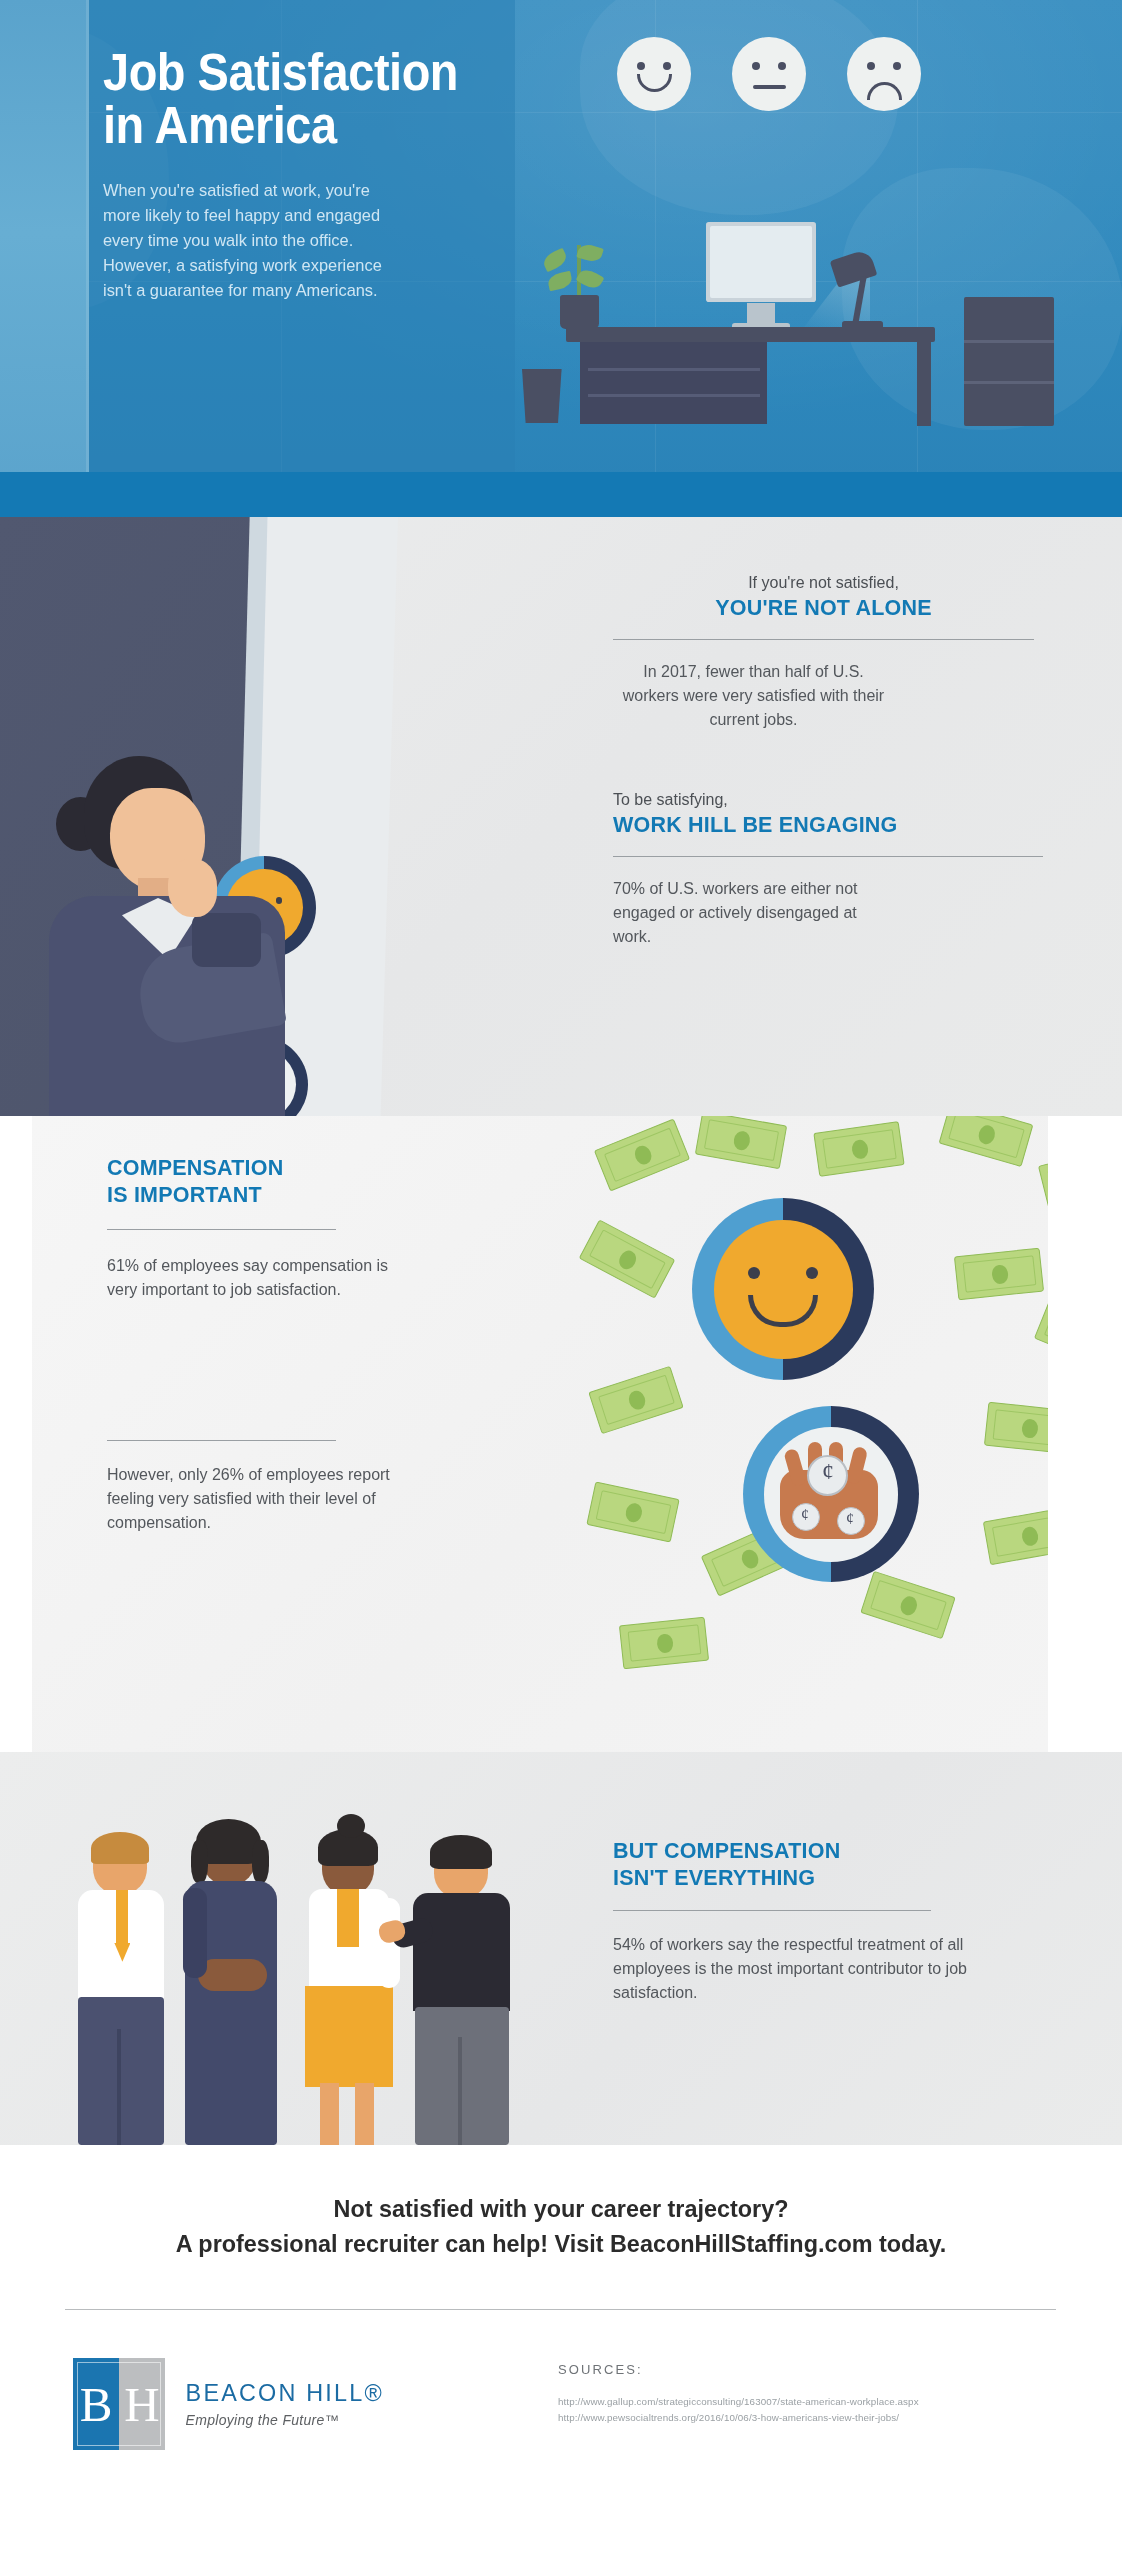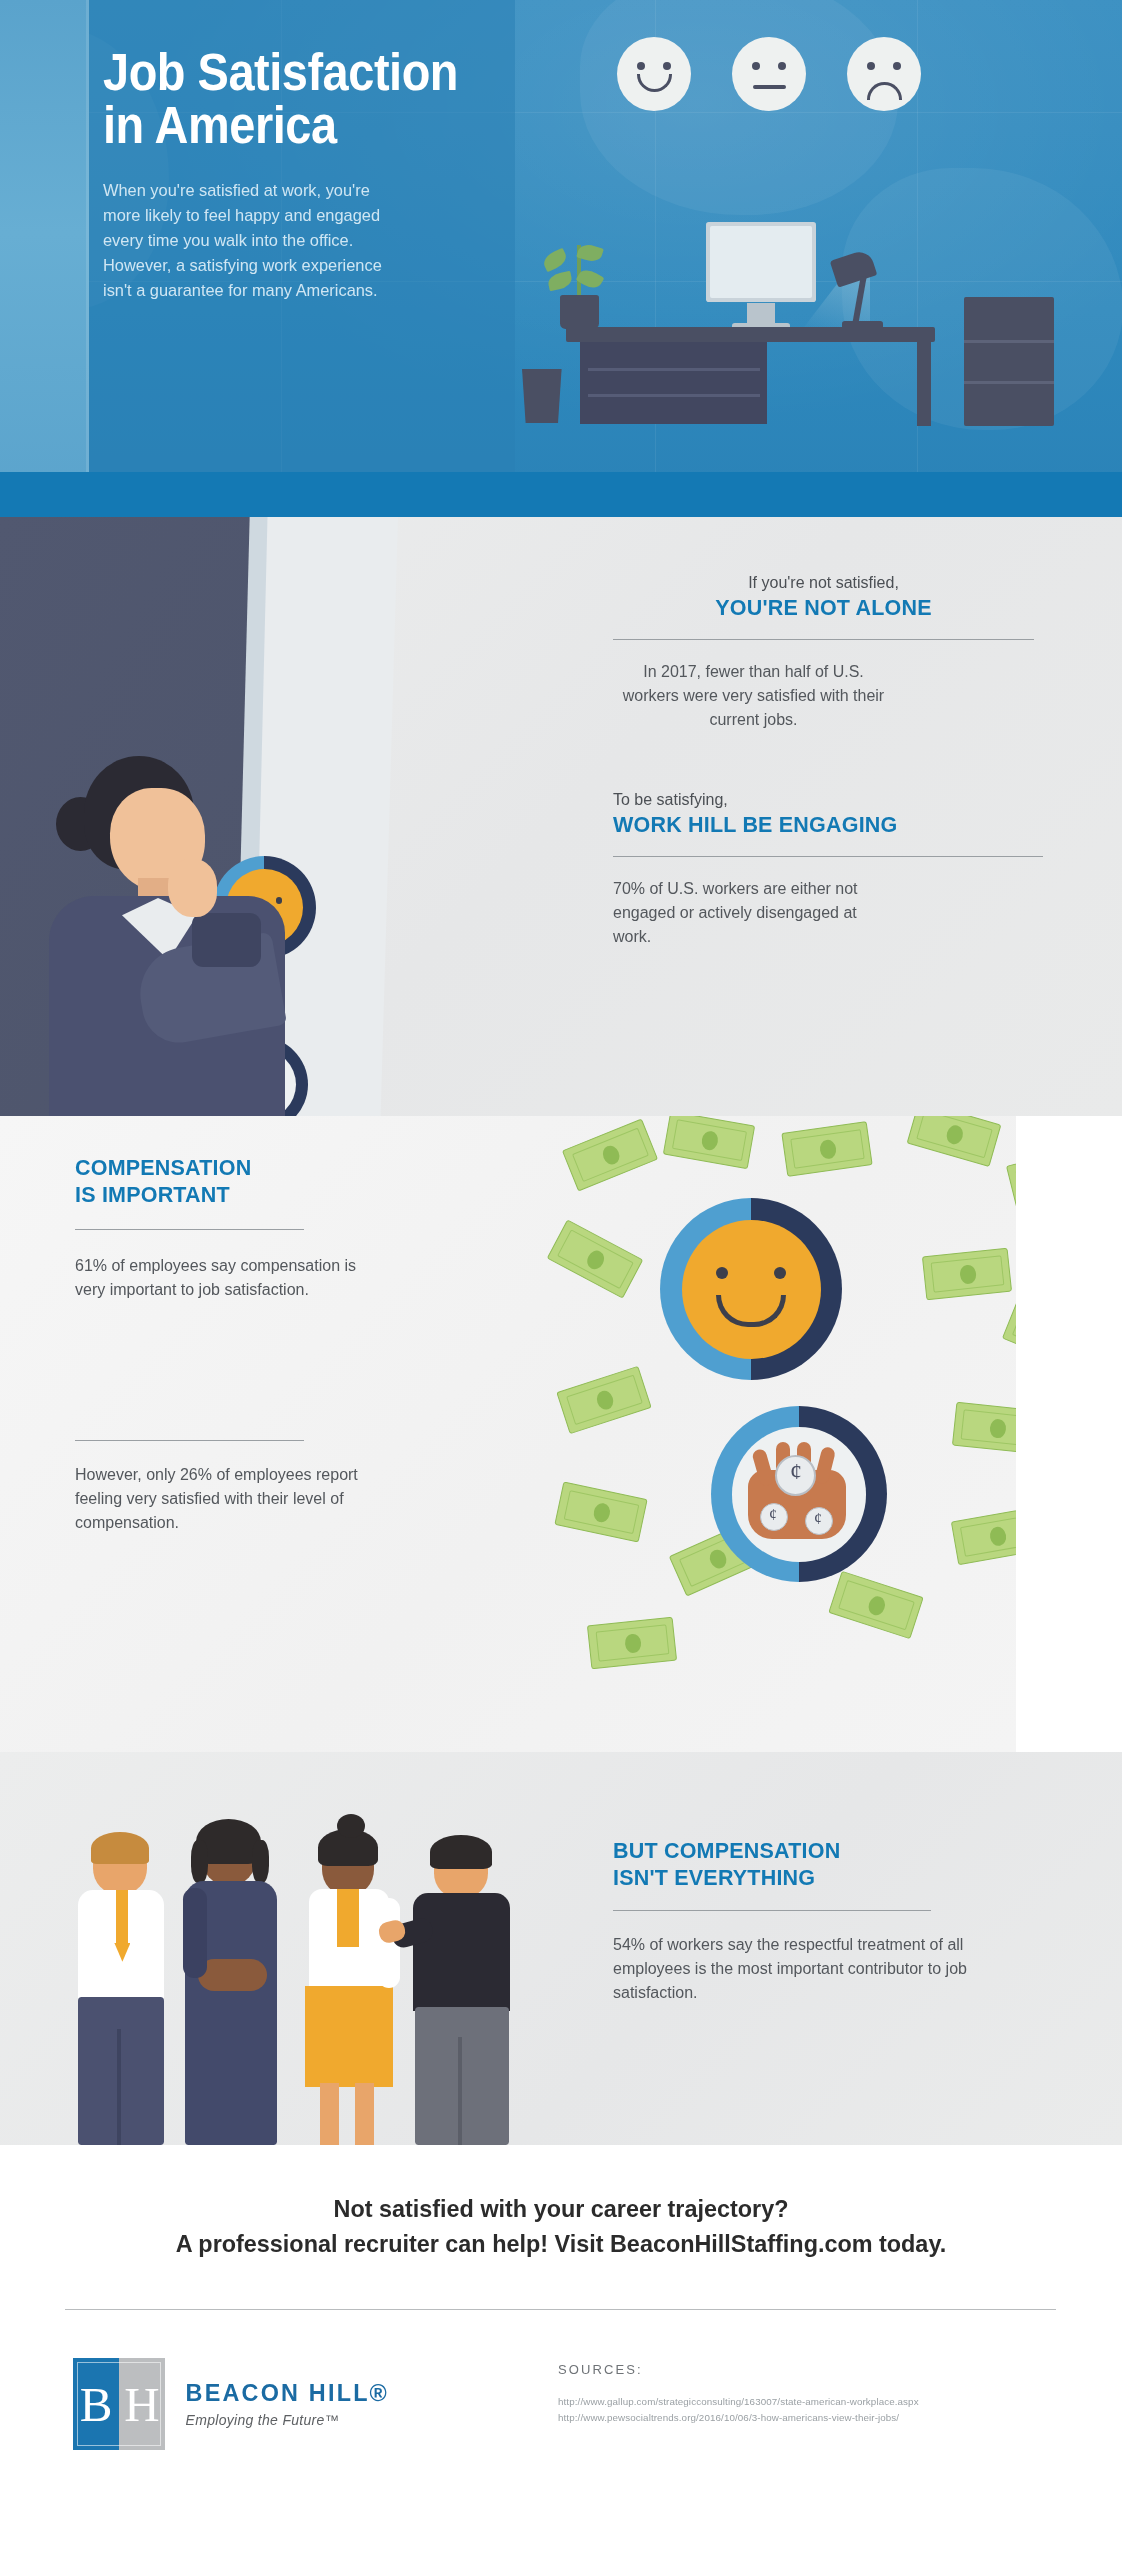--- a/index.html
+++ b/index.html
@@ -98,21 +98,21 @@
   .p-sleeve { position:absolute; left:164px; top:157px; width:69px; height:54px; background:#3f4561; border-radius:11.2px; }
 
   .sec2-text { position:absolute; left:613px; top:0; width:449px; height:599px; }
   .eyebrow { font-size:16px; color:#4b4f54; line-height:1.45; }
   .headline { font-size:21.5px; font-weight:bold; color:#1279b4; letter-spacing:0.2px; margin-top:1.9px; line-height:1.2; }
   .rule { height:0.9px; background:#9a9fa3; margin:17px 0 20.6px 0; }
   .body-copy { font-size:16px; color:#53575c; line-height:1.5; }
 
   
   .sec3 { position:relative; width:1016px; height:636px;
-      background:linear-gradient(135deg,#f6f6f6 0%,#f1f1f1 55%,#f4f4f4 100%); overflow:hidden; }
+      background:linear-gradient(135deg,#f6f6f6 0%,#f1f1f1 55%,#f4f4f4 100%); overflow:hidden;margin-left:32px; }
   .sec3-text { position:absolute; left:75px; top:37px; width:412px; }
   .money-zone { position:absolute; left:552px; top:-18.7px; width:571px; height:655px; }
   .bill { position:absolute; width:86px; height:44px; background:#b9d77f; border-radius:2.8px;
       border:1.9px solid #8fbb55; }
   .bill:before { content:""; position:absolute; left:6.5px; top:5.6px; right:6.5px; bottom:5.6px;
       border:1.4px solid #9ec664; border-radius:1.9px; }
   .bill:after { content:""; position:absolute; left:50%; top:50%; width:16px; height:19.6px; margin:-9.4px 0 0 -7.5px;
       background:#8fbb55; border-radius:50%; }
 
   
@@ -127,21 +127,21 @@
   .cta { position:absolute; left:0; top:47px; width:1122px; text-align:center;
       font-family:"Liberation Sans Narrow","Liberation Sans",sans-serif;
       font-size:23.4px; font-weight:bold; color:#2b2b2b; line-height:1.5; }
   .foot-rule { position:absolute; left:65px; top:164px; width:991px; height:0.9px; background:#b9bcbe; }
   .logo-wrap { position:absolute; left:73px; top:213px; display:flex; align-items:center; gap:20.6px; }
   .logo-mark { width:92px; height:92px; display:flex; position:relative; }
   .logo-b { width:46px; height:92px; background:#1b75b0; display:flex; align-items:center; justify-content:center; }
   .logo-h { width:46px; height:92px; background:#bcbec0; display:flex; align-items:center; justify-content:center; }
   .logo-b span, .logo-h span { font-family:"Liberation Serif", serif; font-size:49px; color:#ffffff; line-height:1; }
   .logo-mark:after { content:""; position:absolute; inset:3.7px; border:0.9px solid rgba(255,255,255,.55); pointer-events:none; }
-  .logo-word { font-size:23.4px; font-weight:bold; color:#1b6ba3; letter-spacing:2.2px; }
+  .logo-word { font-size:23.4px; font-weight:normal; color:#1b6ba3; letter-spacing:2.2px; }
   .logo-tag { font-size:14px; color:#5d6063; font-style:italic; margin-top:5.6px; letter-spacing:0.3px; }
   .sources { position:absolute; left:558px; top:217px; width:505px; }
   .sources-title { font-size:13px; color:#6f7377; letter-spacing:2.1px; }
   .source-link { font-size:9.8px; color:#9aa0a4; line-height:1.65; letter-spacing:0.1px; }
 </style>
 </head>
 <body>
 
 <div class="page">
 

